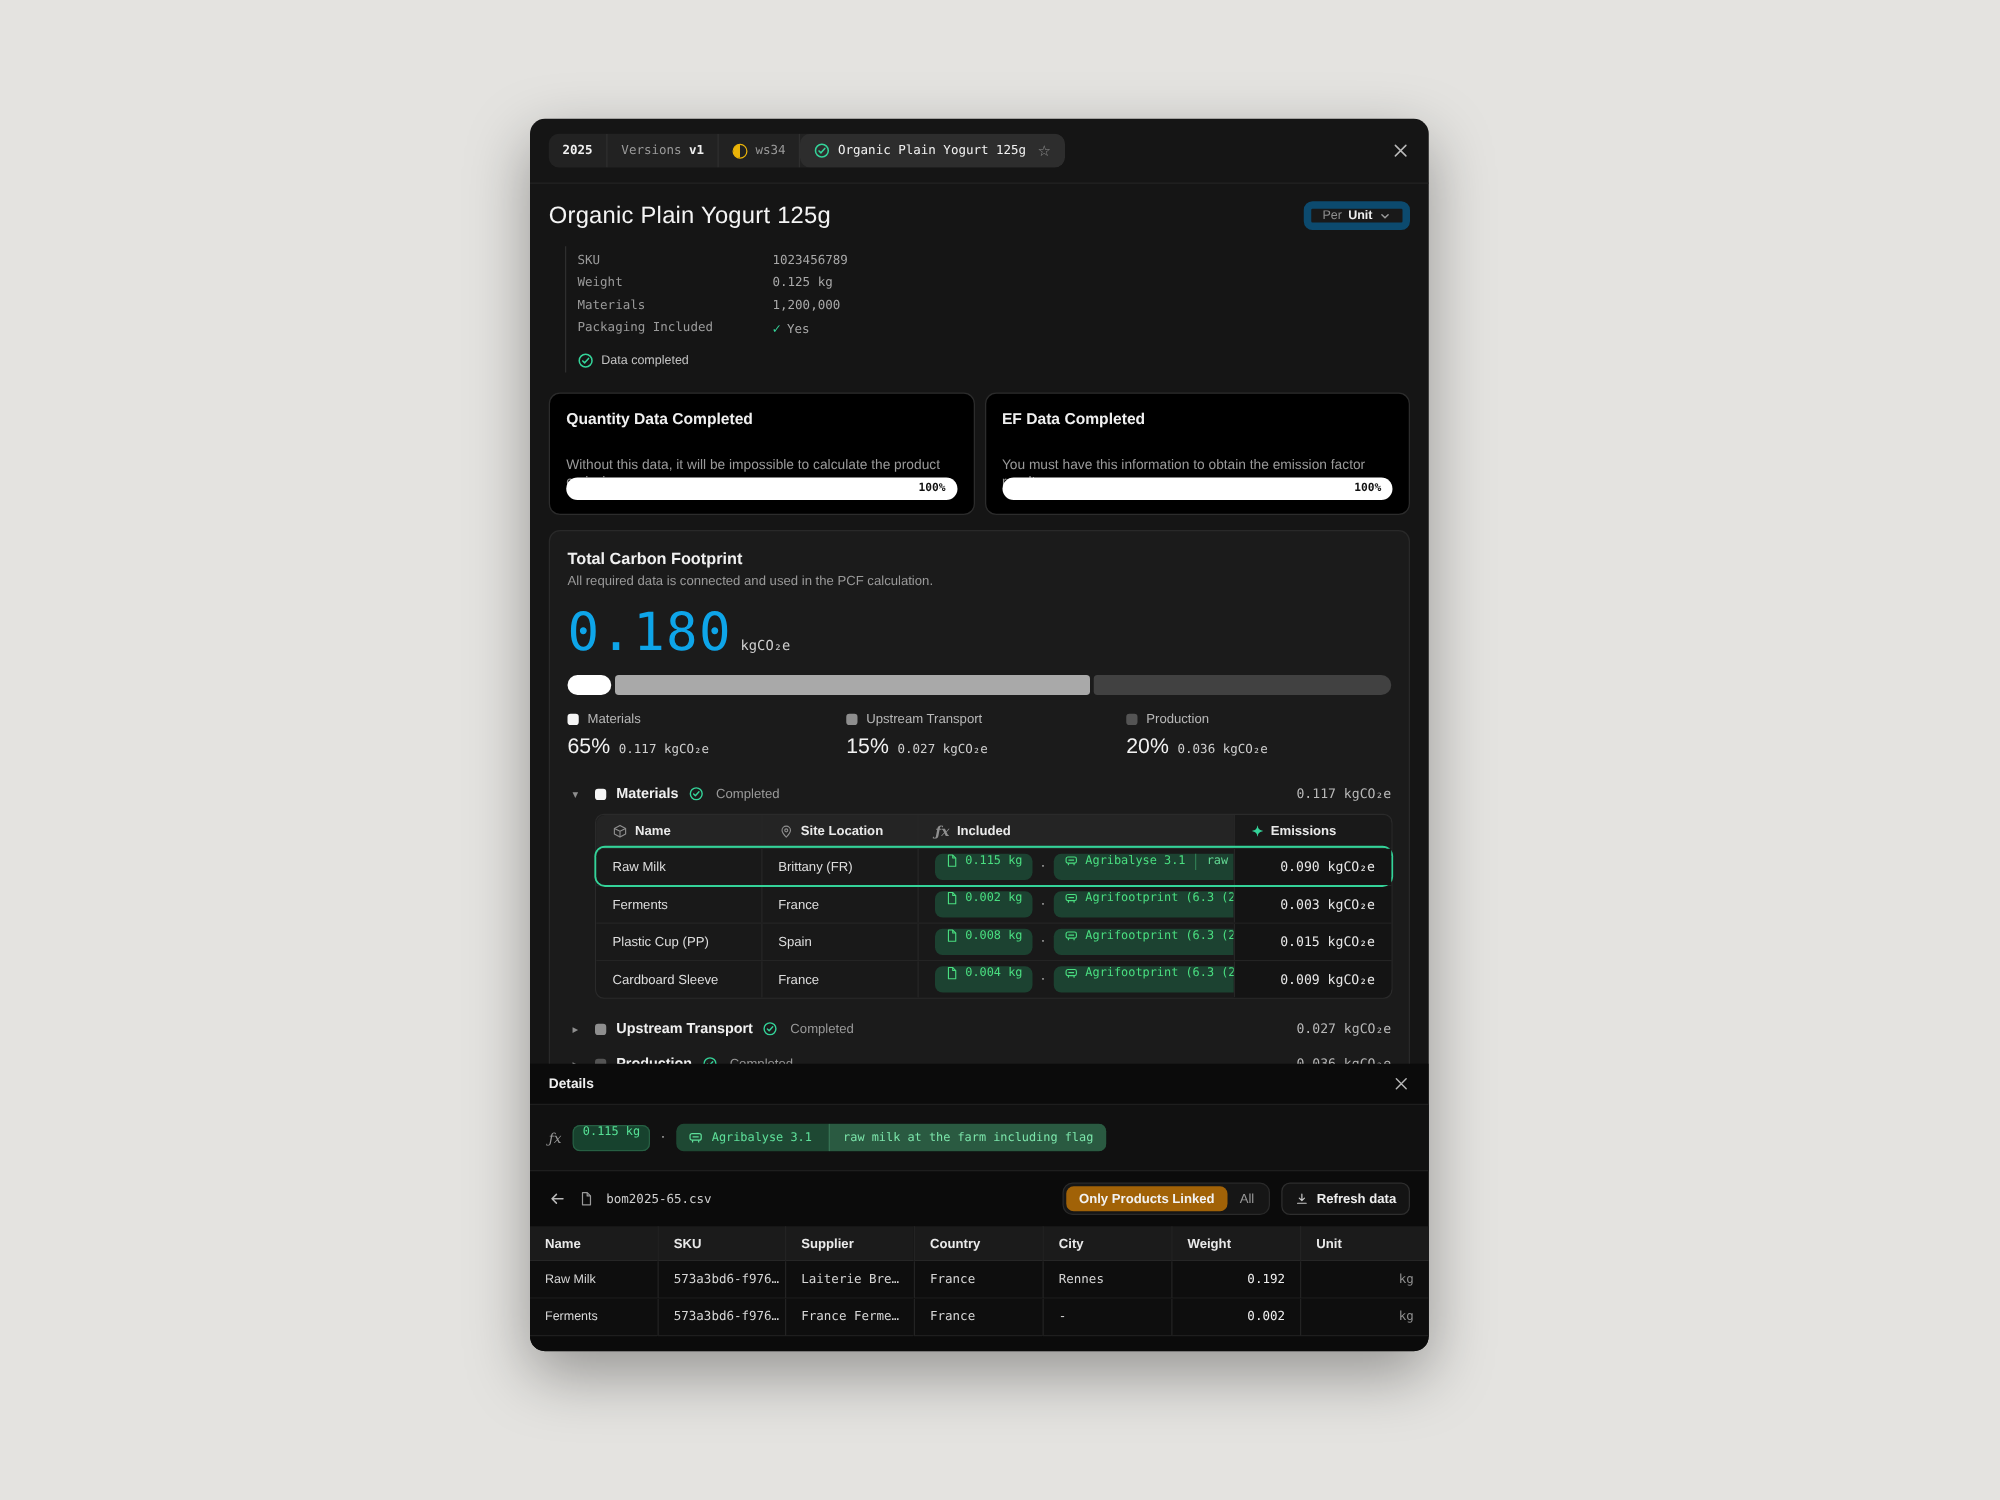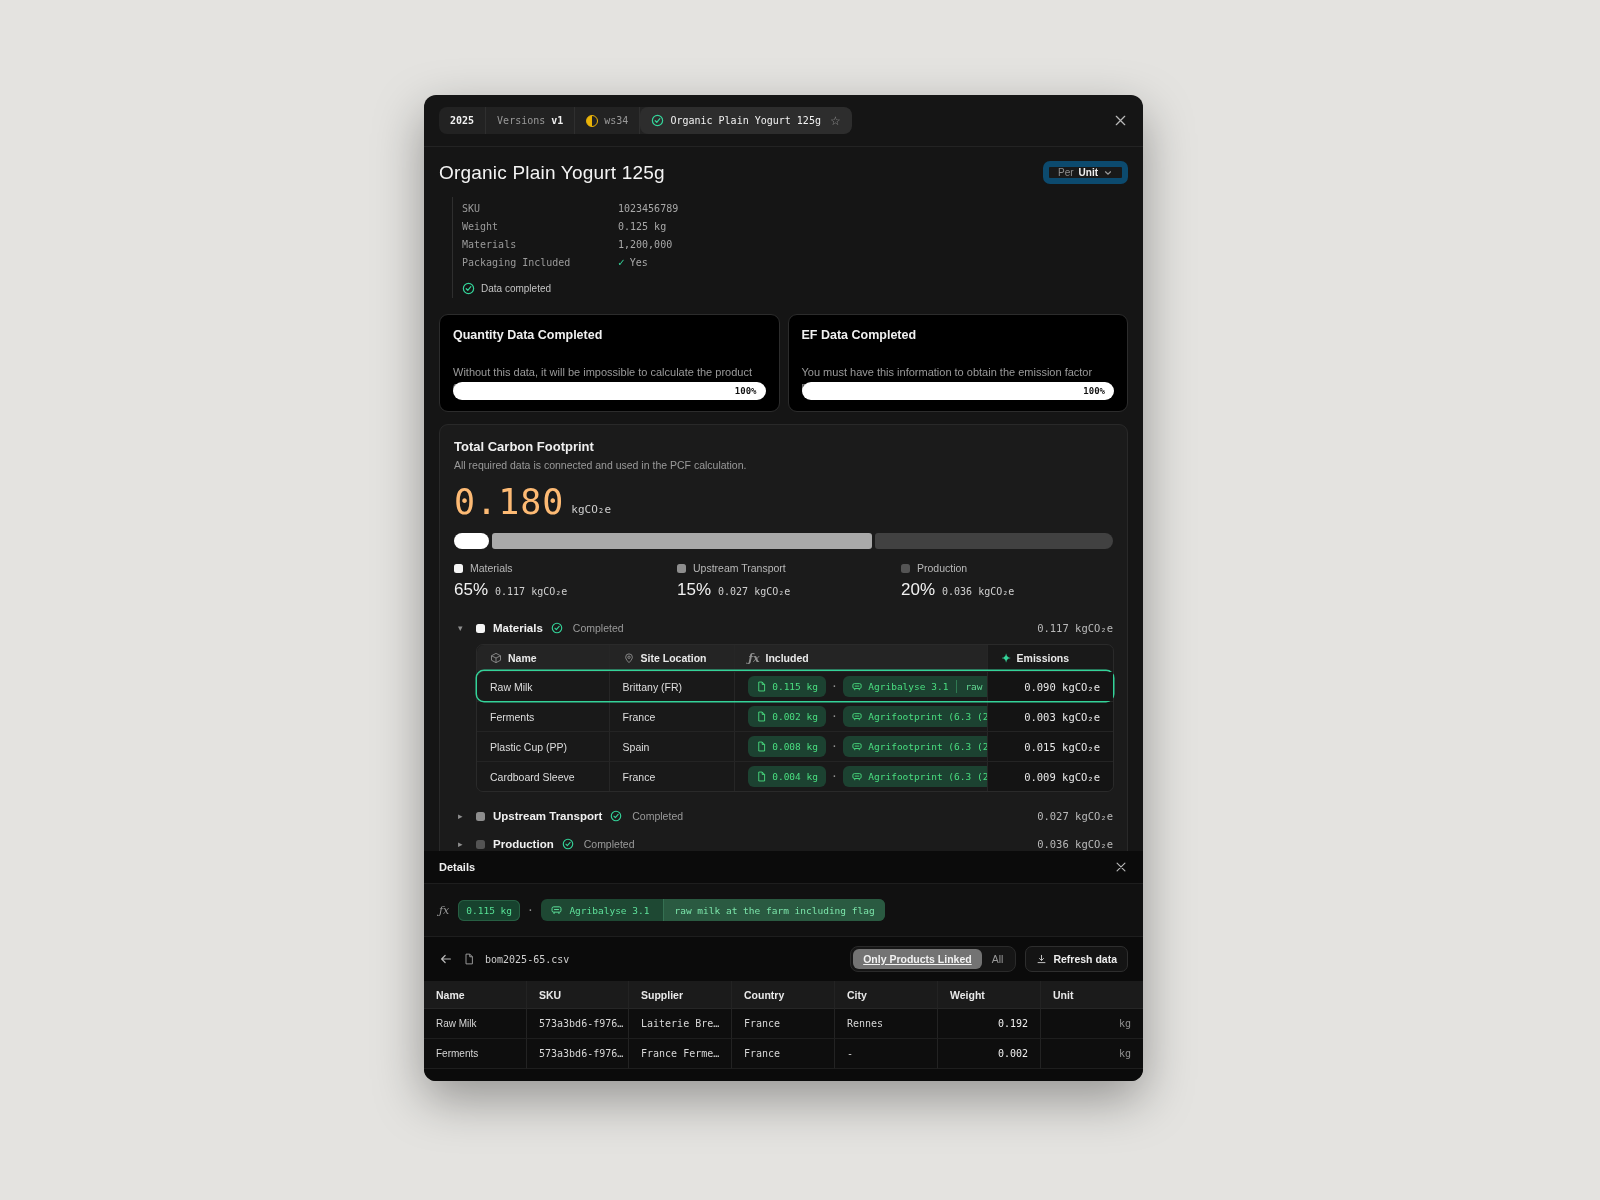--- a/index.html
+++ b/index.html
@@ -61,21 +61,21 @@
   .pbar { position:absolute; left:13px; right:13px; bottom:11px; height:18px; background:#ffffff;
     border-radius:9px; display:flex; align-items:center; justify-content:flex-end; padding-right:9px;
     font-family:"DejaVu Sans Mono", monospace; font-size:9px; font-weight:bold; color:#111; }
 
   
   .tcf { margin-top:12px; border:1px solid #292929; border-radius:9px; background:#1b1b1b;
     padding:14px 14px 18px; }
   .tcf h2 { font-size:13px; font-weight:bold; color:#f0f0f0; }
   .tcf .sub { margin-top:5px; font-size:10.5px; color:#9a9a9a; }
   .big-row { display:flex; align-items:flex-end; gap:7px; margin-top:14px; }
-  .big-num { font-family:"DejaVu Sans Mono", monospace; font-size:35px; line-height:1; color:#fdba74; letter-spacing:1px; }
+  .big-num { font-family:"DejaVu Sans Mono", monospace; font-size:42px; line-height:1; color:#0ea5e9; letter-spacing:1px; }
   .big-unit { font-family:"DejaVu Sans Mono", monospace; font-size:11px; color:#cfcfcf; padding-bottom:4px; }
   .tcf-bar { display:flex; gap:3px; margin-top:13px; height:16px; }
   .tcf-bar .seg { height:16px; border-radius:3px; }
   .tcf-bar .seg:first-child { border-radius:8px; }
   .tcf-bar .seg:last-child { border-radius:3px 8px 8px 3px; }
   .legend { display:grid; grid-template-columns:223px 224px auto; margin-top:13px; }
   .leg-top { display:flex; align-items:center; gap:7px; font-size:10.5px; color:#b8b8b8; }
   .sw { width:9px; height:9px; border-radius:2.5px; }
   .leg-bottom { display:flex; align-items:baseline; gap:7px; margin-top:6px; }
   .leg-pct { font-size:17px; color:#f2f2f2; }
@@ -102,21 +102,21 @@
   .head .c-emis { background:#191919; border-radius:0 7px 0 0; }
   .body .c-emis { background:#141414; justify-content:flex-end; padding-right:13px;
     font-family:"DejaVu Sans Mono", monospace; font-size:10.5px; color:#e8e8e8; }
   .mt-row.body { background:#191919; }
   .mt-row.body:last-child { border-radius:0 0 7px 7px; }
   .mt-row.body:last-child .c-emis { border-radius:0 0 7px 0; }
   .mt-row.selected { position:relative; box-shadow:0 0 0 1.5px #34d399; border-radius:7px; z-index:2; }
   .fx { font-style:italic; font-family:"DejaVu Serif", serif; font-size:11px; }
   .spark { color:#34d399; font-size:11px; }
   .c-form { gap:7px; white-space:nowrap; }
-  .pill { display:inline-flex; align-items:center; gap:5px; height:21px; padding:0 8px;
+  .pill { display:inline-flex; gap:5px; height:21px; padding:0 8px;
     background:#1c4231; border-radius:6px; color:#4ade80;
     font-family:"DejaVu Sans Mono", monospace; font-size:9.5px; flex:none; }
   .pill svg { flex:none; }
   .op-dot { color:#8f8f8f; font-weight:bold; font-size:10px; }
   .pill .psep { width:1px; height:13px; background:#2f7a52; margin:0 3px; }
   .pill .pdesc { color:#63d894; }
 
   
   .details { position:absolute; left:0; right:0; bottom:0; height:230px; background:#0b0b0b; z-index:10;
     display:flex; flex-direction:column; }
@@ -133,21 +133,21 @@
     background:#2a5a41; color:#7ce6ab; border-left:1px solid #357052; }
 
   
   .filebar { height:44px; display:flex; align-items:center; gap:10px; padding:0 15px; }
   .filebar .fname { font-family:"DejaVu Sans Mono", monospace; font-size:10px; color:#cfcfcf; }
   .filebar .right { margin-left:auto; display:flex; align-items:center; gap:9px; }
   .toggle { display:flex; align-items:center; background:#161616; border:1px solid #2a2a2a;
     border-radius:8px; padding:2px; height:26px; }
   .tg-opt { font-size:10.5px; padding:0 10px; height:20px; display:flex; align-items:center;
     border-radius:6px; color:#9a9a9a; cursor:pointer; }
-  .tg-opt.active { background:#737373; color:#f2f2f2; font-weight:bold;text-decoration:underline; }
+  .tg-opt.active { background:#a16207; color:#f2f2f2; font-weight:bold; }
   .refresh { display:flex; align-items:center; gap:6px; height:26px; padding:0 10px;
     border:1px solid #2e2e2e; border-radius:7px; background:#141414; font-size:10.5px; font-weight:bold;
     color:#ededed; cursor:pointer; }
   .refresh svg { color:#c9c9c9; }
 
   
   .bom { flex:1; }
   .bom-grid { display:grid; grid-template-columns:102px 102px 103px 103px 103px 103px auto; }
   .bh { height:28px; display:flex; align-items:center; padding:0 12px; background:#1b1b1b;
     font-size:10.5px; font-weight:bold; color:#e9e9e9; border-bottom:1px solid #262626; }

